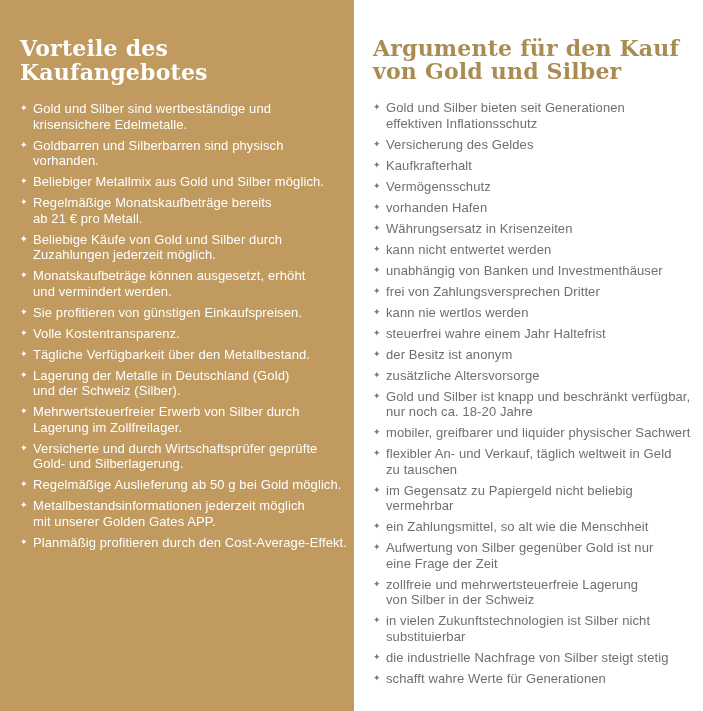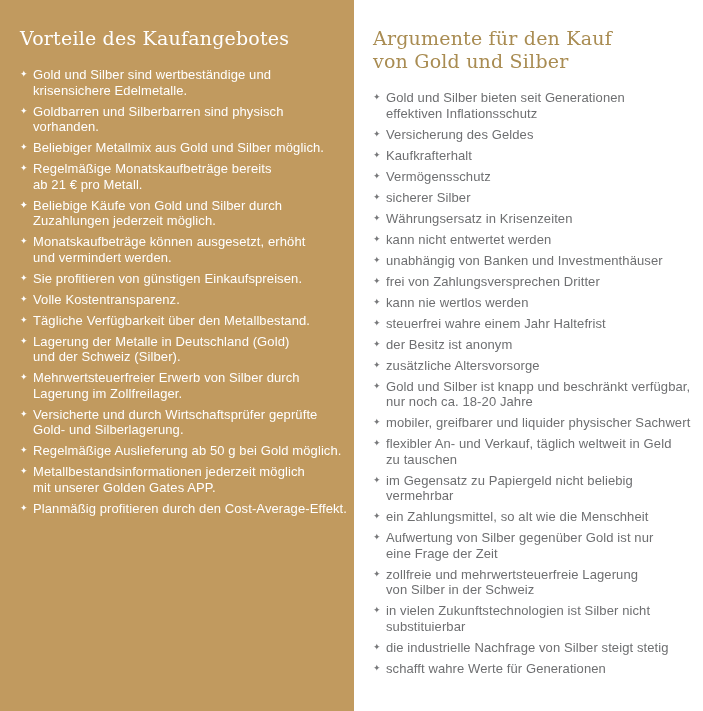--- a/index.html
+++ b/index.html
@@ -23,24 +23,24 @@
     padding: 23px 2px 0 20px;
   }
   .right-panel {
     flex: 1;
     box-sizing: border-box;
     background: #ffffff;
     padding: 24px 4px 0 19px;
   }
   .panel-title {
     font-family: "DejaVu Serif", "Liberation Serif", serif;
-    font-weight: 400;
-    font-size: 19px;
+    font-weight: 700;
+    font-size: 22px;
     line-height: 24px;
-    margin: 3px 0 17px 0;
+    margin: 13px 0 17px 0;
     white-space: pre-line;
     letter-spacing: 0.2px;
   }
   .left-panel .panel-title {
     color: #ffffff;
   }
   .right-panel .panel-title {
     color: #a98c52;
     line-height: 23px;
   }
@@ -105,21 +105,21 @@
   </section>
   <section class="right-panel">
     <h2 class="panel-title">Argumente für den Kauf
 von Gold und Silber</h2>
     <ul class="items">
         <li class="item"><span class="bullet">✦</span><span class="item-text">Gold und Silber bieten seit Generationen
 effektiven Inflationsschutz</span></li>
         <li class="item"><span class="bullet">✦</span><span class="item-text">Versicherung des Geldes</span></li>
         <li class="item"><span class="bullet">✦</span><span class="item-text">Kaufkrafterhalt</span></li>
         <li class="item"><span class="bullet">✦</span><span class="item-text">Vermögensschutz</span></li>
-        <li class="item"><span class="bullet">✦</span><span class="item-text">sicherer Silber</span></li>
+        <li class="item"><span class="bullet">✦</span><span class="item-text">vorhanden Hafen</span></li>
         <li class="item"><span class="bullet">✦</span><span class="item-text">Währungsersatz in Krisenzeiten</span></li>
         <li class="item"><span class="bullet">✦</span><span class="item-text">kann nicht entwertet werden</span></li>
         <li class="item"><span class="bullet">✦</span><span class="item-text">unabhängig von Banken und Investmenthäuser</span></li>
         <li class="item"><span class="bullet">✦</span><span class="item-text">frei von Zahlungsversprechen Dritter</span></li>
         <li class="item"><span class="bullet">✦</span><span class="item-text">kann nie wertlos werden</span></li>
         <li class="item"><span class="bullet">✦</span><span class="item-text">steuerfrei wahre einem Jahr Haltefrist</span></li>
         <li class="item"><span class="bullet">✦</span><span class="item-text">der Besitz ist anonym</span></li>
         <li class="item"><span class="bullet">✦</span><span class="item-text">zusätzliche Altersvorsorge</span></li>
         <li class="item"><span class="bullet">✦</span><span class="item-text">Gold und Silber ist knapp und beschränkt verfügbar,
 nur noch ca. 18-20 Jahre</span></li>

